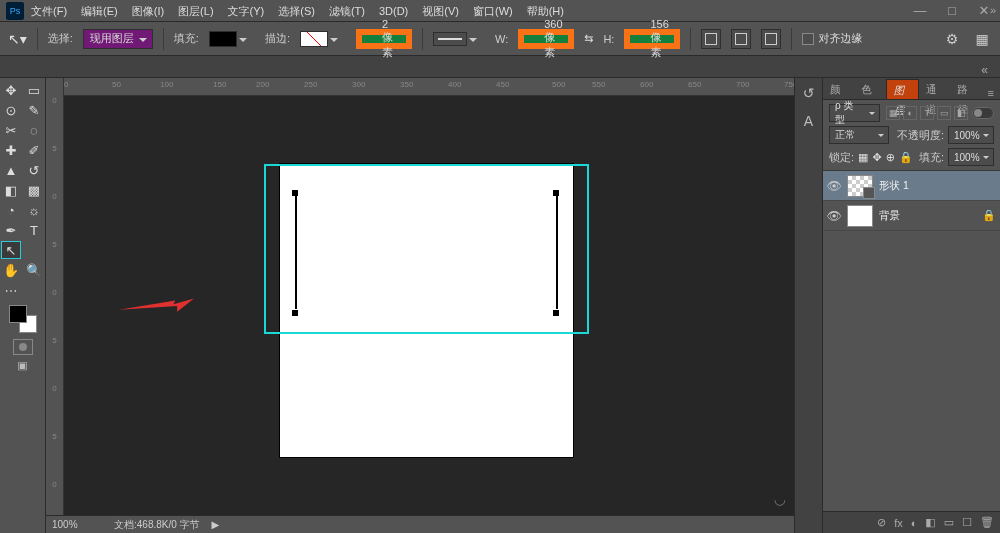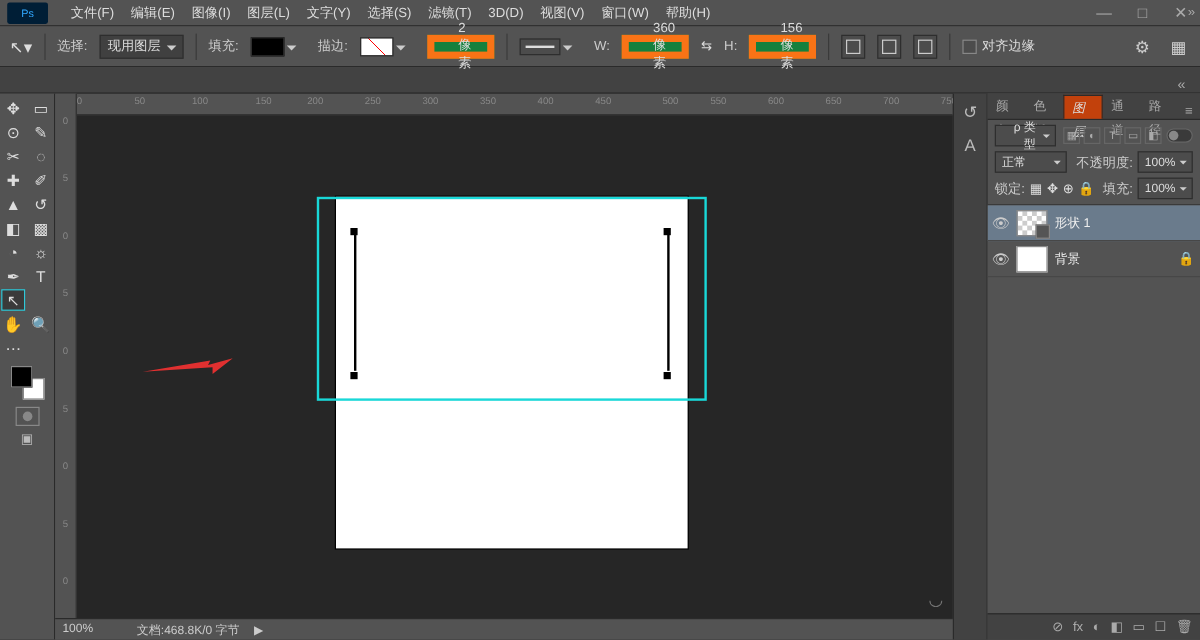--- a/index.html
+++ b/index.html
@@ -1,27 +1,27 @@
 <!DOCTYPE html>
 <html><head>
 <meta charset="utf-8">
 <style>
   * { margin:0; padding:0; box-sizing:border-box; font-family:"Microsoft YaHei",Tahoma,sans-serif; user-select:none; }
   body { background:#535353; width:1000px; height:533px; overflow:hidden; color:#ddd; font-size:11px; }
   
   .menu-bar { height:22px; background:#535353; border-bottom:1px solid #2a2a2a; display:flex; align-items:center; padding-left:6px; }
-  .menu-bar .ps-logo { width:34px; height:18px; background:#001e36; color:#31a8ff; font-weight:normal; font-size:9px; display:flex; align-items:center; justify-content:center; border-radius:2px; margin-right:12px; }
+  .menu-bar .ps-logo { width:18px; height:18px; background:#001e36; color:#31a8ff; font-weight:normal; font-size:9px; display:flex; align-items:center; justify-content:center; border-radius:2px; margin-right:0; }
   .menu-bar .menu-item { padding:0 7px; line-height:22px; cursor:default; color:#ddd; }
   .window-controls { margin-left:auto; display:flex; }
   .window-controls span { width:32px; text-align:center; line-height:22px; color:#aaa; font-size:13px; }
   
   .options-bar { height:34px; background:#535353; border-bottom:1px solid #2a2a2a; display:flex; align-items:center; padding:0 8px; gap:10px; color:#ddd; }
   .options-bar .sep { width:1px; height:22px; background:#3a3a3a; }
   .opt-label { color:#ccc; }
-  .dropdown { background:#404040; border:1px solid #2e2e2e; height:20px; padding:0 18px 0 6px; display:flex; align-items:center; position:relative; }
+  .dropdown { background:#701a75; border:1px solid #2e2e2e; height:20px; padding:0 18px 0 6px; display:flex; align-items:center; position:relative; }
   .dropdown::after { content:""; position:absolute; right:5px; top:8px; border:4px solid transparent; border-top-color:#ccc; }
   .swatch { width:28px; height:16px; border:1px solid #2e2e2e; background:#000; position:relative; }
   .swatch::after{ content:""; position:absolute; right:-11px; top:6px; border:4px solid transparent; border-top-color:#ccc;}
   .field { background:#15803d; border:6px solid #f97316; height:20px; width:56px; padding:0 20px; display:flex; align-items:center; }
   .linebox { width:34px; height:14px; border:1px solid #2e2e2e; background:#4c4c4c; display:flex; align-items:center; justify-content:center; position:relative;}
   .linebox::before{content:""; width:24px; border-top:2px solid #ddd;}
   .linebox::after{ content:""; position:absolute; right:-11px; top:5px; border:4px solid transparent; border-top-color:#ccc;}
   .align-btn { width:20px; height:20px; background:#4c4c4c; border:1px solid #2e2e2e; display:flex; align-items:center; justify-content:center;}
   .align-btn span{ width:12px; height:12px; border:1px solid #ccc; position:relative;}
   .checkbox { width:12px; height:12px; border:1px solid #888; background:#4c4c4c; display:inline-block; vertical-align:middle; margin-right:4px;}
@@ -61,21 +61,21 @@
   
   .panel-rail { width:28px; background:#424242; border-left:1px solid #2a2a2a; display:flex; flex-direction:column; align-items:center; padding-top:6px; gap:10px;}
   .panel-rail .rail-icon{ width:18px; height:18px; color:#bbb; font-size:14px; display:flex; align-items:center; justify-content:center;}
   
   .right-panels { width:178px; background:#535353; border-left:1px solid #2a2a2a; display:flex; flex-direction:column;}
   .panel-tabs { height:22px; background:#424242; display:flex; align-items:flex-end; border-bottom:1px solid #2a2a2a;}
   .panel-tabs .ptab{ padding:0 7px; height:20px; line-height:20px; font-size:10.5px; color:#aaa;}
   .panel-tabs .ptab.active{ background:#c2410c; color:#ddd; border:1px solid #2a2a2a; border-bottom:none;font-style:italic;}
   .panel-tabs .menu-dots{ margin-left:auto; padding:0 6px; color:#aaa;}
   .layers-opts { padding:4px 6px; display:flex; flex-direction:column; gap:4px; border-bottom:1px solid #3a3a3a;}
-  .layers-opts .row { display:flex; align-items:center; gap:4px;text-align:right;}
+  .layers-opts .row { display:flex; align-items:center; gap:4px;}
   .layers-opts .mini-dd{ background:#4c4c4c; border:1px solid #2e2e2e; height:18px; padding:0 16px 0 5px; position:relative; font-size:10px; display:flex; align-items:center;}
   .layers-opts .mini-dd::after{ content:""; position:absolute; right:4px; top:7px; border:3px solid transparent; border-top-color:#ccc;}
   .filter-icons { display:flex; gap:3px; margin-left:2px;}
   .filter-icons span{ width:14px; height:14px; border:1px solid #666; display:flex; align-items:center; justify-content:center; font-size:9px; color:#aaa;}
   .toggle { width:22px; height:12px; border:1px solid #666; border-radius:6px; margin-left:auto; position:relative; background:#3a3a3a;}
   .toggle::after{content:""; position:absolute; width:8px; height:8px; background:#888; border-radius:50%; left:1px; top:1px;}
   .layer-list { flex:1; background:#535353; overflow:auto;}
   .layer-row { height:30px; display:flex; align-items:center; border-bottom:1px solid #474747; padding:0 4px; gap:6px;}
   .layer-row.selected{ background:#6a7b8c;}
   .eye { width:14px; height:14px; color:#ccc; font-size:12px; display:flex; align-items:center; justify-content:center;}

